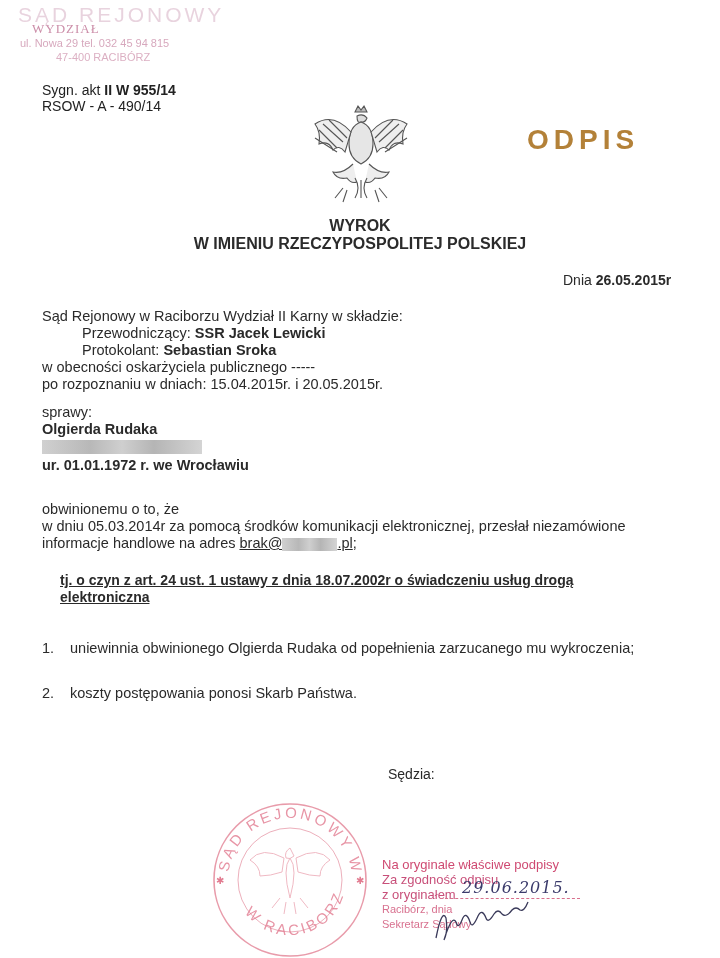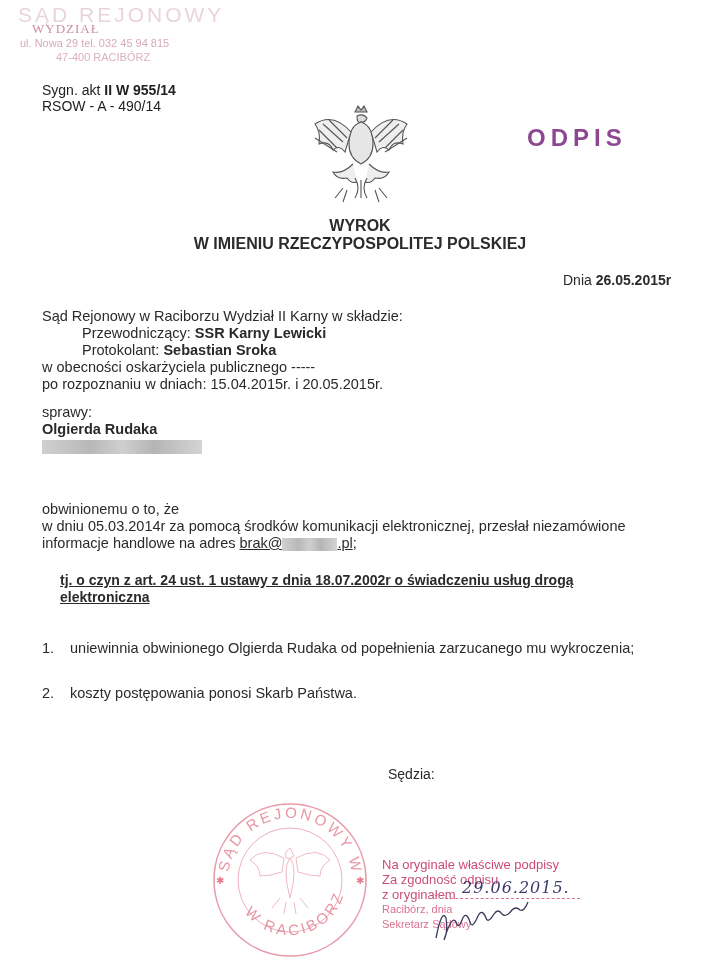--- a/index.html
+++ b/index.html
@@ -6,21 +6,21 @@
   body { width:720px; height:958px; background:#ffffff; position:relative; overflow:hidden;
          font-family:"Liberation Sans", sans-serif; color:#2a2a2a; }
   .abs { position:absolute; }
   .stamp-head { left:18px; top:8px; color:#d9a8bf; font-size:13px; line-height:14px; }
   .stamp-head .l1 { font-size:21px; letter-spacing:3px; opacity:.55; color:#d7b0c4; }
   .stamp-head .l2 { font-family:"Liberation Serif", serif; font-size:13px; margin-left:14px; color:#cc8ea9; letter-spacing:1px; }
   .stamp-head .l3 { font-size:11px; color:#d7a8bd; margin-left:2px; }
   .stamp-head .l4 { font-size:11px; color:#dcb0c3; margin-left:38px; }
   .sygn { left:42px; top:82px; font-size:14px; line-height:16px; color:#222; }
   .eagle { left:305px; top:102px; width:112px; height:106px; }
-  .odpis { left:527px; top:124px; font-size:24px; letter-spacing:5px; color:#701a75; font-weight:bold; opacity:.8; }
+  .odpis { left:527px; top:124px; font-size:28px; letter-spacing:5px; color:#a16207; font-weight:bold; opacity:.8; }
   .title { left:0; width:720px; text-align:center; font-weight:bold; color:#2b2b2b; }
   .t1 { top:217px; font-size:16px; }
   .t2 { top:235px; font-size:16px; }
   .date { left:563px; top:272px; font-size:14px; }
   .body-text { left:42px; font-size:14.5px; line-height:17px; color:#2a2a2a; }
   .indent { padding-left:40px; }
   b { font-weight:bold; }
   .redact { display:inline-block; background:linear-gradient(90deg,#d0d0d0,#b8b8b8 30%,#cfcfcf 50%,#b5b5b5 70%,#d4d4d4); vertical-align:middle; }
   .u { text-decoration:underline; }
   .charge { left:60px; width:600px; top:572px; text-align:left; font-weight:bold; text-decoration:underline; font-size:14px; line-height:17px; }
@@ -72,30 +72,31 @@
 
 <div class="abs odpis">ODPIS</div>
 
 <div class="abs title t1">WYROK</div>
 <div class="abs title t2">W IMIENIU RZECZYPOSPOLITEJ POLSKIEJ</div>
 
 <div class="abs date"><span>Dnia </span><b>26.05.2015r</b></div>
 
 <div class="abs body-text" style="top:308px;">
   <div>Sąd Rejonowy w Raciborzu Wydział II Karny w składzie:</div>
-  <div class="indent"><span>Przewodniczący: </span><b>SSR Karny Lewicki</b></div>
+  <div class="indent"><span>Przewodniczący: </span><b>SSR Jacek Lewicki</b></div>
   <div class="indent"><span>Protokolant: </span><b>Sebastian Sroka</b></div>
   <div>w obecności oskarżyciela publicznego -----</div>
   <div>po rozpoznaniu w dniach: 15.04.2015r. i 20.05.2015r.</div>
 </div>
 
 <div class="abs body-text" style="top:404px;">
   <div>sprawy:</div>
   <div style="font-weight:bold;">Olgierda Rudaka</div>
   <div style="height:19px;"><span class="redact" style="width:160px;height:14px;"></span></div>
+  <div style="font-weight:bold;">ur. 01.01.1972 r. we Wrocławiu</div>
 </div>
 
 <div class="abs body-text" style="top:501px;">
   <div>obwinionemu o to, że</div>
   <div>w dniu 05.03.2014r za pomocą środków komunikacji elektronicznej, przesłał niezamówione</div>
   <div><span>informacje handlowe na adres </span><span class="u"><span>brak@</span><span class="redact" style="width:55px;height:13px;"></span><span>.pl</span></span><span>;</span></div>
 </div>
 
 <div class="abs charge">
   <div>tj. o czyn z art. 24 ust. 1 ustawy z dnia 18.07.2002r o świadczeniu usług drogą</div>

